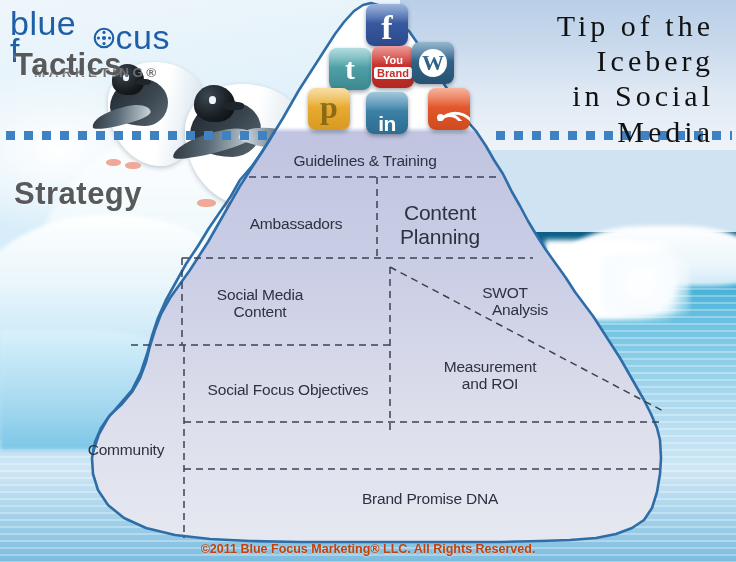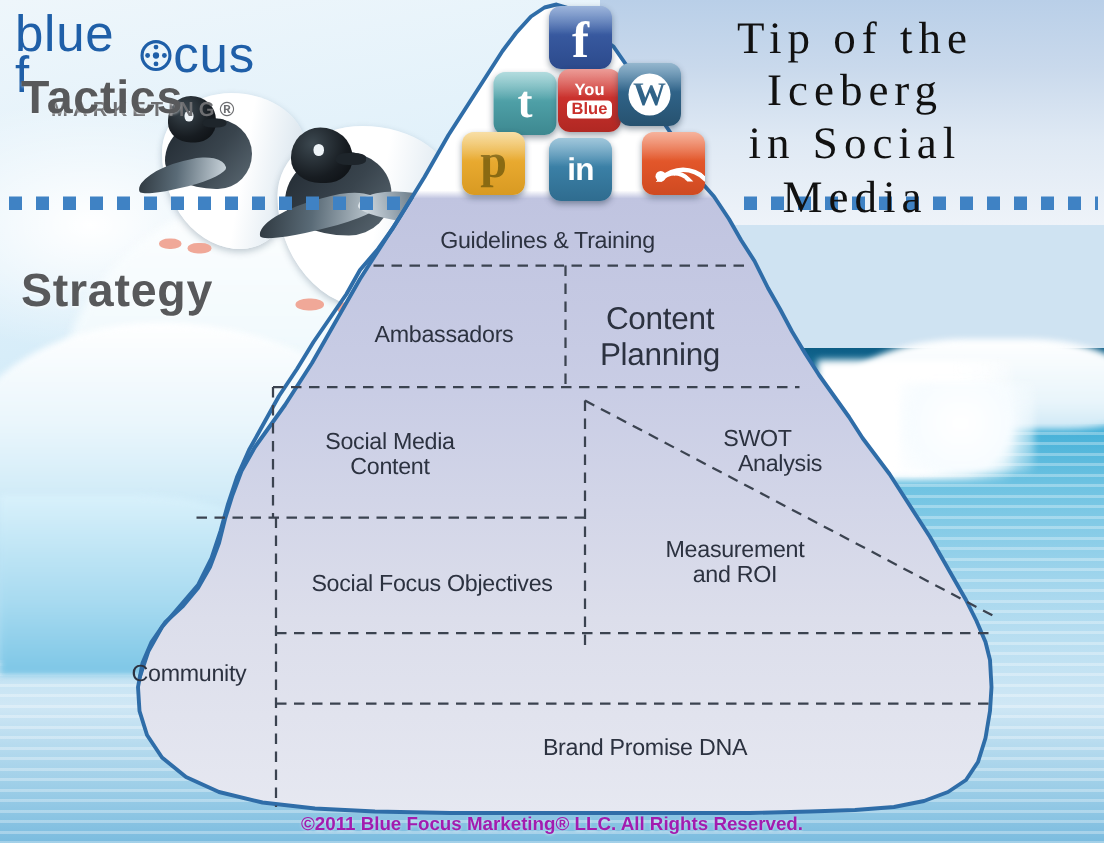--- a/index.html
+++ b/index.html
@@ -160,21 +160,21 @@
   #logo .logo-sub{
     font-size:13.5px;letter-spacing:3.4px;color:#6d6e71;font-weight:bold;
     margin-top:1px;
     padding-left:24px;
   }
   .logo-flower{display:inline-block;vertical-align:middle;margin:0 1px;}
 
   
   #headline{
     position:absolute;right:22px;top:10px;width:288px;
-    text-align:center;color:#111;
+    text-align:right;color:#111;
   }
   #headline .hl-line{
     display:block;
     font-family:"Liberation Serif","DejaVu Serif",serif;
     font-weight:400;
     letter-spacing:4px;
     line-height:1.04;
     margin-bottom:4px;
     white-space:nowrap;
   }
@@ -210,21 +210,21 @@
     background:linear-gradient(180deg,#4e86ad 0%,#2f6287 48%,#27526f 100%);}
   #icon-wordpress .glyph{
     width:28px;height:28px;border-radius:50%;background:#fff;color:#2f6287;
     display:flex;align-items:center;justify-content:center;
     font-family:"Liberation Serif",serif;font-size:22px;line-height:22px;font-weight:bold;}
   #icon-posterous{left:308px;top:88px;
     background:linear-gradient(180deg,#f3c96a 0%,#e8a92f 48%,#d89a22 100%);}
   #icon-posterous .glyph{font-family:"Liberation Serif",serif;font-size:32px;line-height:32px;
     color:#8a6a12;font-weight:bold;margin-bottom:4px;}
   #icon-linkedin{left:366px;top:92px;
-    background:linear-gradient(180deg,#62a2c4 0%,#3a7fa5 48%,#2f6c8f 100%);}
+    background:linear-gradient(180deg,#62a2c4 0%,#3a7fa5 48%,#2f6c8f 100%);align-items:flex-end;}
   #icon-linkedin .glyph{font-size:21px;line-height:21px;letter-spacing:-.5px;}
   #icon-rss{left:428px;top:88px;
     background:linear-gradient(180deg,#f0805a 0%,#e2562a 48%,#cf4a21 100%);}
   #icon-rss .glyph{position:relative;width:26px;height:26px;}
   #icon-rss .rd{position:absolute;left:1px;bottom:1px;width:7px;height:7px;border-radius:50%;background:#fff;}
   #icon-rss .ra{position:absolute;left:1px;bottom:1px;border:3.5px solid #fff;
     border-color:#fff transparent transparent #fff;width:12px;height:12px;border-radius:14px 0 0 0;
     transform:rotate(45deg);transform-origin:left bottom;}
   #icon-rss .rb{position:absolute;left:1px;bottom:1px;border:3.5px solid #fff;
     border-color:#fff transparent transparent #fff;width:20px;height:20px;border-radius:22px 0 0 0;
@@ -243,21 +243,21 @@
   #lbl-swot .l2{display:block;margin-left:30px;}
   #lbl-measurement{left:400px;top:358px;width:180px;font-size:15.5px;}
   #lbl-objectives{left:188px;top:381px;width:200px;font-size:15.5px;}
   #lbl-community{left:68px;top:441px;width:116px;font-size:15.5px;}
   #lbl-stakeholders{left:200px;top:441px;width:436px;font-size:15.5px;}
   #lbl-brand{left:240px;top:490px;width:380px;font-size:15.5px;}
 
   
   #copyright{
     position:absolute;left:0;top:542px;width:736px;text-align:center;
-    font-size:12.5px;color:#a21caf;font-weight:bold;
+    font-size:12.5px;color:#c2410c;font-weight:bold;
     text-shadow:0 1px 2px rgba(255,255,255,.5);
   }
 </style>
 </head>
 <body>
 
 <div id="stage">
 
   <div class="bg-sky"></div>
   <div class="bg-sea"></div>
@@ -358,21 +358,21 @@
     <span class="gloss"></span>
     <span class="glyph">f</span>
   </div>
   <div class="sicon" id="icon-twitter">
     <span class="gloss"></span>
     <span class="glyph">t</span>
   </div>
   <div class="sicon" id="icon-youtube">
     <span class="gloss"></span>
     <span class="yt-top">You</span>
-    <span class="yt-bot">Blue</span>
+    <span class="yt-bot">Brand</span>
   </div>
   <div class="sicon" id="icon-wordpress">
     <span class="gloss"></span>
     <span class="glyph">W</span>
   </div>
   <div class="sicon" id="icon-posterous">
     <span class="gloss"></span>
     <span class="glyph">p</span>
   </div>
   <div class="sicon" id="icon-linkedin">

